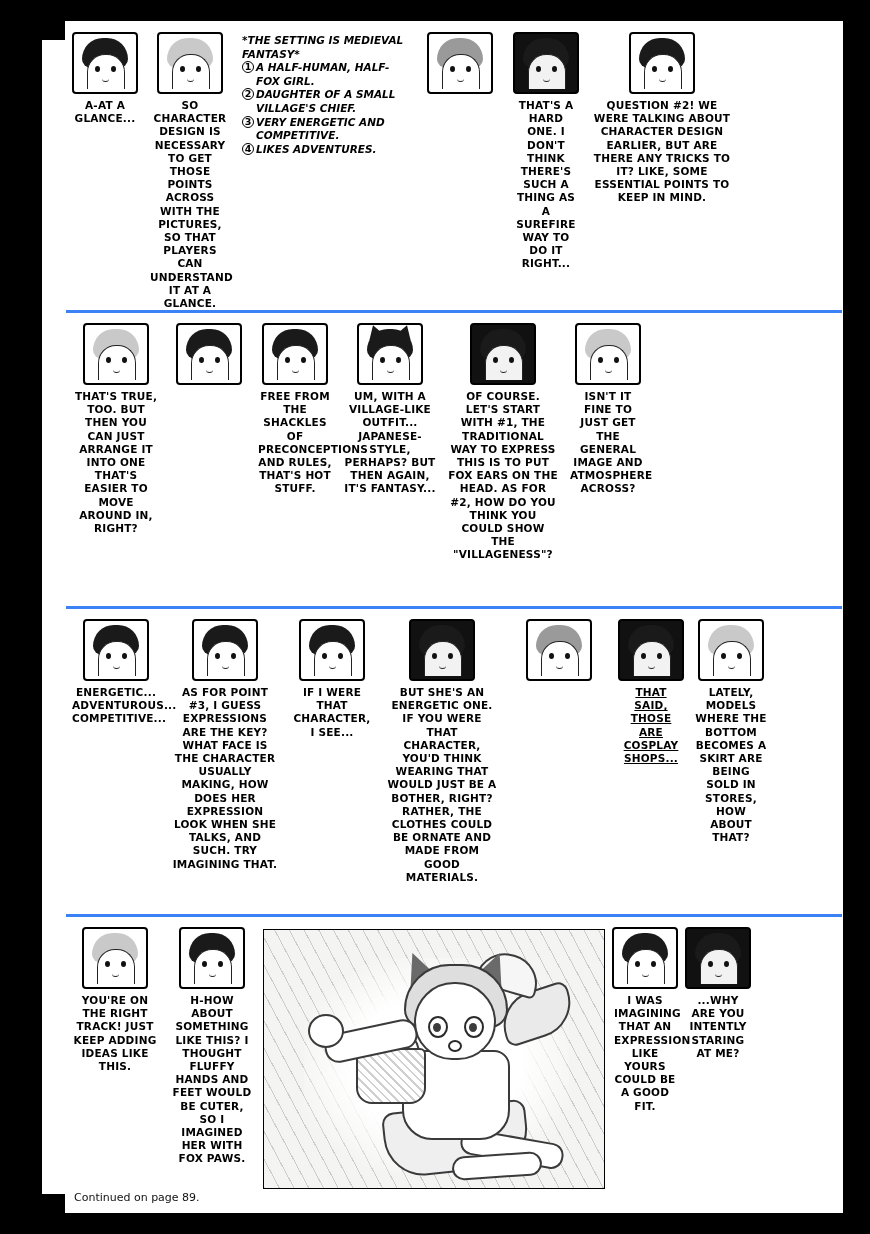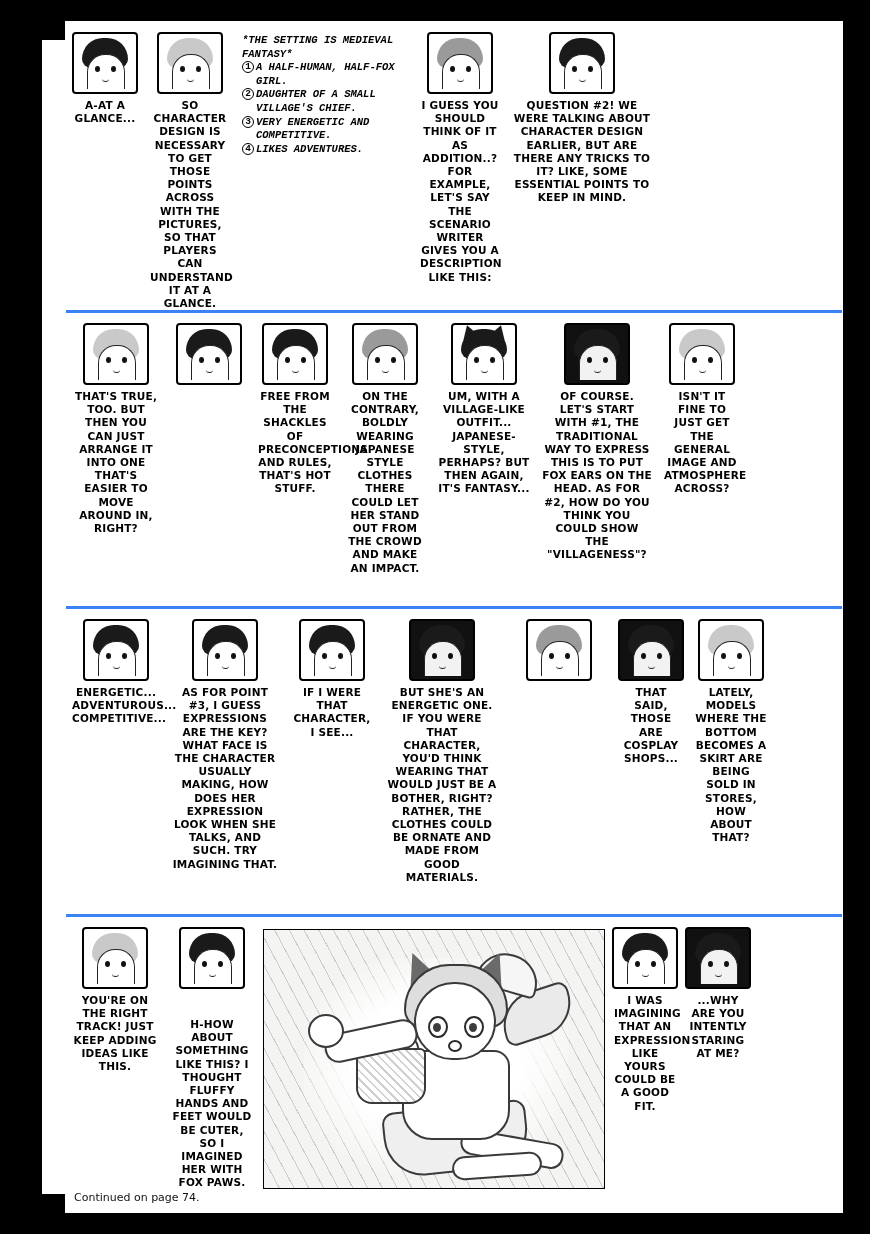--- a/index.html
+++ b/index.html
@@ -379,43 +379,52 @@
           <div class="avatar blonde">
             <div class="hair"></div>
               <div class="face"></div>
             <div class="eye l"></div>
               <div class="eye r"></div>
               <div class="mouth"></div>
           </div>
           <div class="btext">SO CHARACTER DESIGN IS NECESSARY TO GET THOSE POINTS ACROSS WITH THE PICTURES, SO THAT PLAYERS CAN UNDERSTAND IT AT A GLANCE.</div>
         </div>
 
-        <div class="cell" style="width:178px;align-items:flex-start;padding-top:2px;font-family:Liberation Mono, monospace;">
+        <div class="cell" style="width:178px;align-items:flex-start;padding-top:2px;">
           <div class="setting">
             <div class="hdr">*THE SETTING IS MEDIEVAL FANTASY*</div>
             <ol>
               <li><span class="num">1</span><span>A HALF-HUMAN, HALF-FOX GIRL.</span></li>
               <li><span class="num">2</span><span>DAUGHTER OF A SMALL VILLAGE'S CHIEF.</span></li>
               <li><span class="num">3</span><span>VERY ENERGETIC AND COMPETITIVE.</span></li>
               <li><span class="num">4</span><span>LIKES ADVENTURES.</span></li>
             </ol>
           </div>
         </div>
 
         <div class="cell" style="width:92px;">
           <div class="avatar grey">
             <div class="hair"></div>
               <div class="face"></div>
             <div class="eye l"></div>
               <div class="eye r"></div>
               <div class="mouth"></div>
           </div>
-          <div class="btext">I GUESS YOU SHOULD THINK OF IT AS ADDITION..? FOR EXAMPLE, LET'S SAY THE SCENARIO WRITER GIVES YOU A DESCRIPTION LIKE THIS:</div>
-        </div>
-
+        </div>
+
+        <div class="cell" style="width:80px;">
+          <div class="avatar dark">
+            <div class="hair"></div>
+              <div class="face"></div>
+            <div class="eye l"></div>
+              <div class="eye r"></div>
+              <div class="mouth"></div>
+          </div>
+          <div class="btext">THAT'S A HARD ONE. I DON'T THINK THERE'S SUCH A THING AS A SUREFIRE WAY TO DO IT RIGHT...</div>
+        </div>
 
         <div class="cell" style="width:152px;">
           <div class="avatar">
             <div class="hair"></div>
               <div class="face"></div>
             <div class="eye l"></div>
               <div class="eye r"></div>
               <div class="mouth"></div>
           </div>
           <div class="btext">QUESTION #2! WE WERE TALKING ABOUT CHARACTER DESIGN EARLIER, BUT ARE THERE ANY TRICKS TO IT? LIKE, SOME ESSENTIAL POINTS TO KEEP IN MIND.</div>
@@ -447,30 +456,20 @@
         <div class="cell" style="width:86px;">
           <div class="avatar">
             <div class="hair"></div>
               <div class="face"></div>
             <div class="eye l"></div>
               <div class="eye r"></div>
               <div class="mouth"></div>
           </div>
           <div class="btext">FREE FROM THE SHACKLES OF PRECONCEPTIONS AND RULES, THAT'S HOT STUFF.</div>
         </div>
-        <div class="cell" style="width:94px;">
-          <div class="avatar grey">
-            <div class="hair"></div>
-              <div class="face"></div>
-            <div class="eye l"></div>
-              <div class="eye r"></div>
-              <div class="mouth"></div>
-          </div>
-          <div class="btext">ON THE CONTRARY, BOLDLY WEARING JAPANESE STYLE CLOTHES THERE COULD LET HER STAND OUT FROM THE CROWD AND MAKE AN IMPACT.</div>
-        </div>
         <div class="cell" style="width:104px;">
           <div class="avatar">
             <div class="ear l"></div>
               <div class="ear r"></div>
             <div class="hair"></div>
               <div class="face"></div>
             <div class="eye l"></div>
               <div class="eye r"></div>
               <div class="mouth"></div>
           </div>
@@ -543,21 +542,21 @@
         </div>
         <div class="cell" style="width:110px;">
           <div class="avatar grey">
             <div class="hair"></div>
               <div class="face"></div>
             <div class="eye l"></div>
               <div class="eye r"></div>
               <div class="mouth"></div>
           </div>
         </div>
-        <div class="cell" style="width:74px;">
+        <div class="cell" style="width:74px;text-decoration:underline;">
           <div class="avatar dark">
             <div class="hair"></div>
               <div class="face"></div>
             <div class="eye l"></div>
               <div class="eye r"></div>
               <div class="mouth"></div>
           </div>
           <div class="btext">THAT SAID, THOSE ARE COSPLAY SHOPS...</div>
         </div>
         <div class="cell" style="width:86px;">
@@ -578,21 +577,21 @@
         <div class="cell" style="width:98px;">
           <div class="avatar blonde">
             <div class="hair"></div>
               <div class="face"></div>
             <div class="eye l"></div>
               <div class="eye r"></div>
               <div class="mouth"></div>
           </div>
           <div class="btext">YOU'RE ON THE RIGHT TRACK! JUST KEEP ADDING IDEAS LIKE THIS.</div>
         </div>
-        <div class="cell" style="width:96px;gap:24px;">
+        <div class="cell" style="width:96px;">
           <div class="avatar">
             <div class="hair"></div>
               <div class="face"></div>
             <div class="eye l"></div>
               <div class="eye r"></div>
               <div class="mouth"></div>
           </div>
           <div class="btext">H-HOW ABOUT SOMETHING LIKE THIS? I THOUGHT FLUFFY HANDS AND FEET WOULD BE CUTER, SO I IMAGINED HER WITH FOX PAWS.</div>
         </div>
 
@@ -636,16 +635,16 @@
               <div class="face"></div>
             <div class="eye l"></div>
               <div class="eye r"></div>
               <div class="mouth"></div>
           </div>
           <div class="btext">...WHY ARE YOU INTENTLY STARING AT ME?</div>
         </div>
       </div>
     </div>
 
-    <div class="footer-note">Continued on page 74.</div>
+    <div class="footer-note">Continued on page 89.</div>
 
   </div>
 </div>
 
 </body></html>

